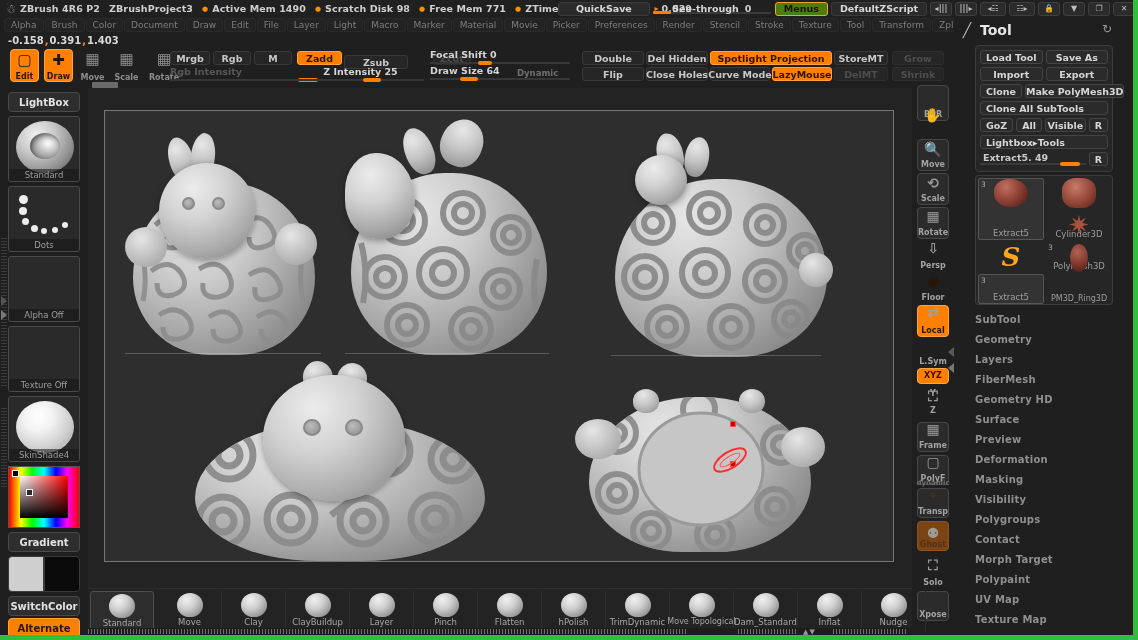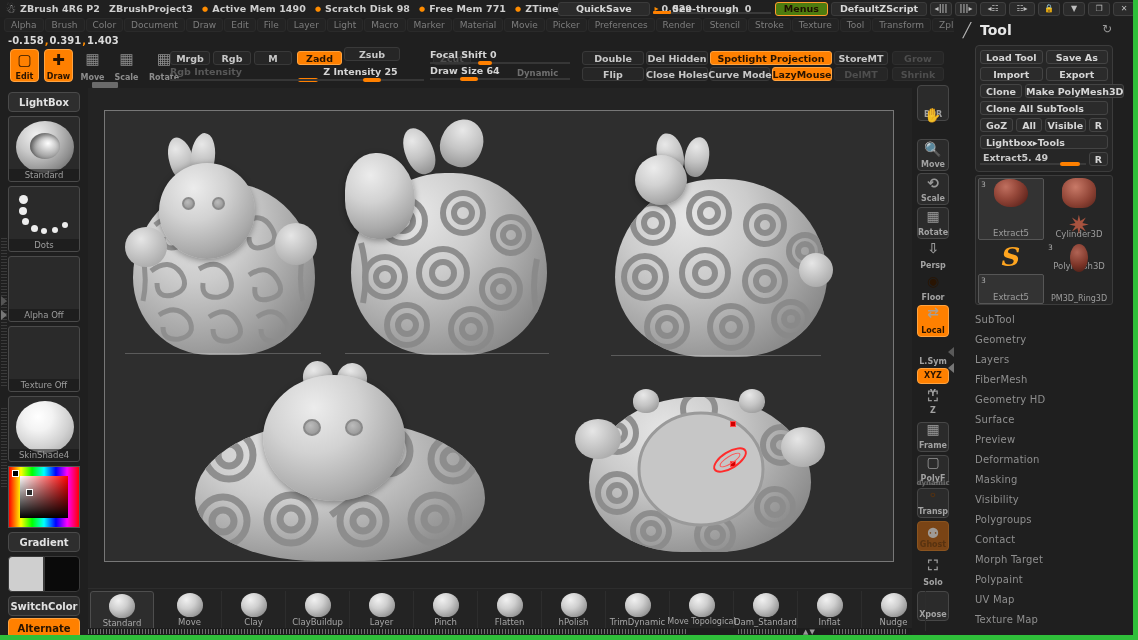--- a/index.html
+++ b/index.html
@@ -336,21 +336,21 @@
     width: 34px; height: 32px; margin-bottom: 1px; border-radius: 45% 55% 50% 50%;
     background: radial-gradient(circle at 35% 28%, #c07060 0%, #96483a 40%, #6a2b22 75%, #3a1510 100%);
   }
   .rp-blob.cyl { border-radius: 40%; background: radial-gradient(circle at 40% 30%, #c97a68, #8c4133 60%, #51221a 100%); }
   .rp-blob.star { background: none; color: #a8533f; font-size: 26px; line-height: 30px; text-align: center; }
   .rp-blob.s { color: #ffa51f; font-size: 26px; line-height: 30px; text-align: center; background: none; font-weight: bold; font-style: italic; font-family: "DejaVu Serif", serif; }
   .rp-blob.ring { width: 18px; height: 28px; border-radius: 50%; background: radial-gradient(circle at 40% 30%, #b06354, #7a3326 60%, #461c15 100%); }
   .rp-list { position: absolute; left: 0; top: 292px; width: 184px; }
   .rp-li {
     height: 20px; padding-left: 21px; display: flex; align-items: center;
-    font-size: 10px; color: #8f8f8f; font-weight: normal; letter-spacing: .2px;
+    font-size: 10px; color: #8f8f8f; font-weight: bold; letter-spacing: .2px;
   }
 
   
   .green-right { position: absolute; right: 0; top: 0; width: 5px; height: 640px; background: #2fbf3a; }
   .green-bottom { position: absolute; left: 0; bottom: 0; width: 1138px; height: 5px; background: #2fbf3a; }
 </style>
 </head>
 <body>
 
 <div id="app">
@@ -454,21 +454,21 @@
     <div class="tbtn" style="left:170px; top:4px; width:40px;">Mrgb</div>
     <div class="tbtn" style="left:213px; top:4px; width:38px;">Rgb</div>
     <div class="tbtn" style="left:254px; top:4px; width:38px;">M</div>
     <div class="tslider" style="left:170px; top:20px; width:152px;">
       <div class="trk"></div>
       <div class="fil" style="left:128px; width:20px;"></div>
       <div class="cap dim lft">Rgb Intensity</div>
     </div>
 
     <div class="tbtn on" style="left:297px; top:4px; width:45px;">Zadd</div>
-    <div class="tbtn" style="left:344px; top:0; width:56px;">Zsub</div>
+    <div class="tbtn" style="left:344px; top:8px; width:64px;">Zsub</div>
     <div class="tbtn dim" style="left:386px; top:4px; width:38px;margin-left:47px;">Zcut</div>
     <div class="tslider" style="left:297px; top:20px; width:127px;">
       <div class="trk"></div>
       <div class="fil" style="left:66px; width:18px;"></div>
       <div class="cap">Z Intensity 25</div>
     </div>
 
     <div class="tslider" style="left:430px; top:3px; width:140px;">
       <div class="trk"></div>
       <div class="fil" style="left:48px; width:14px;"></div>

